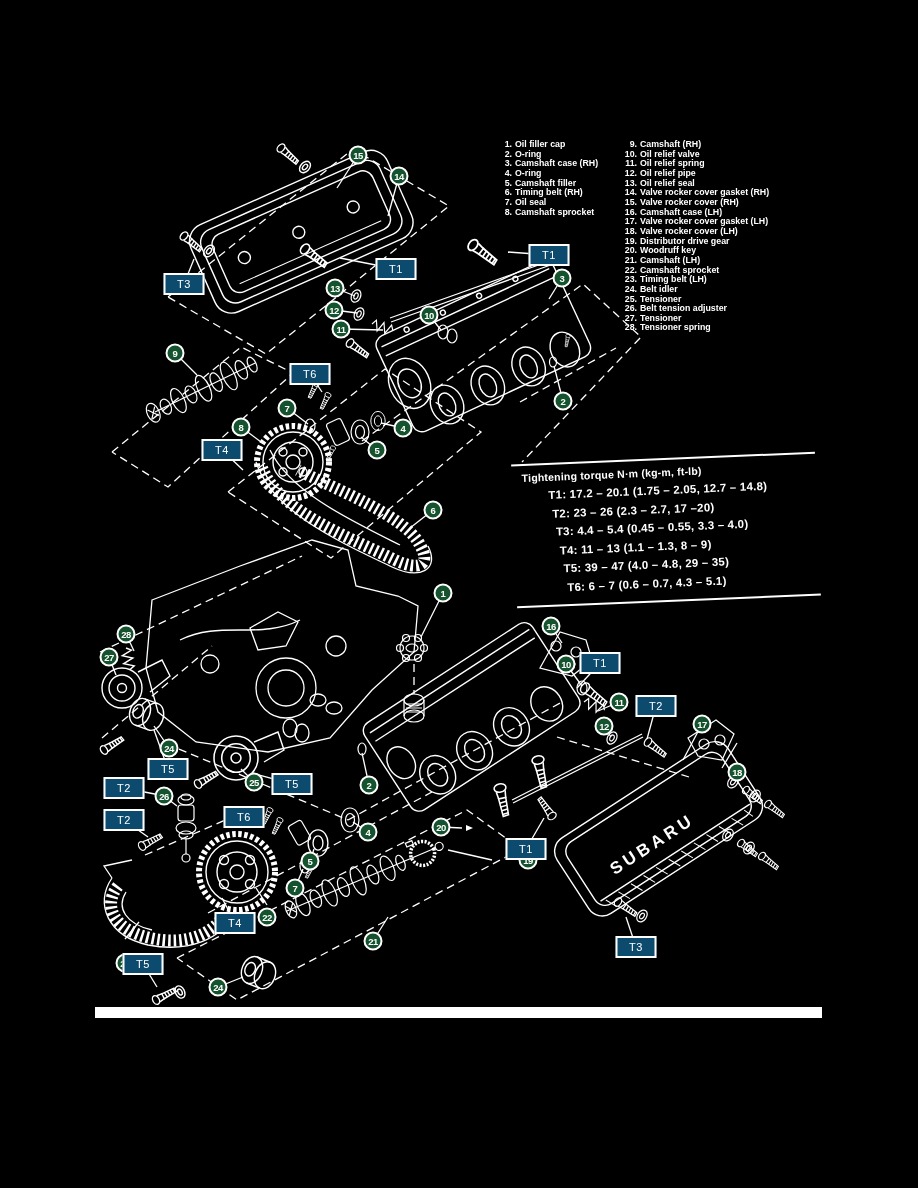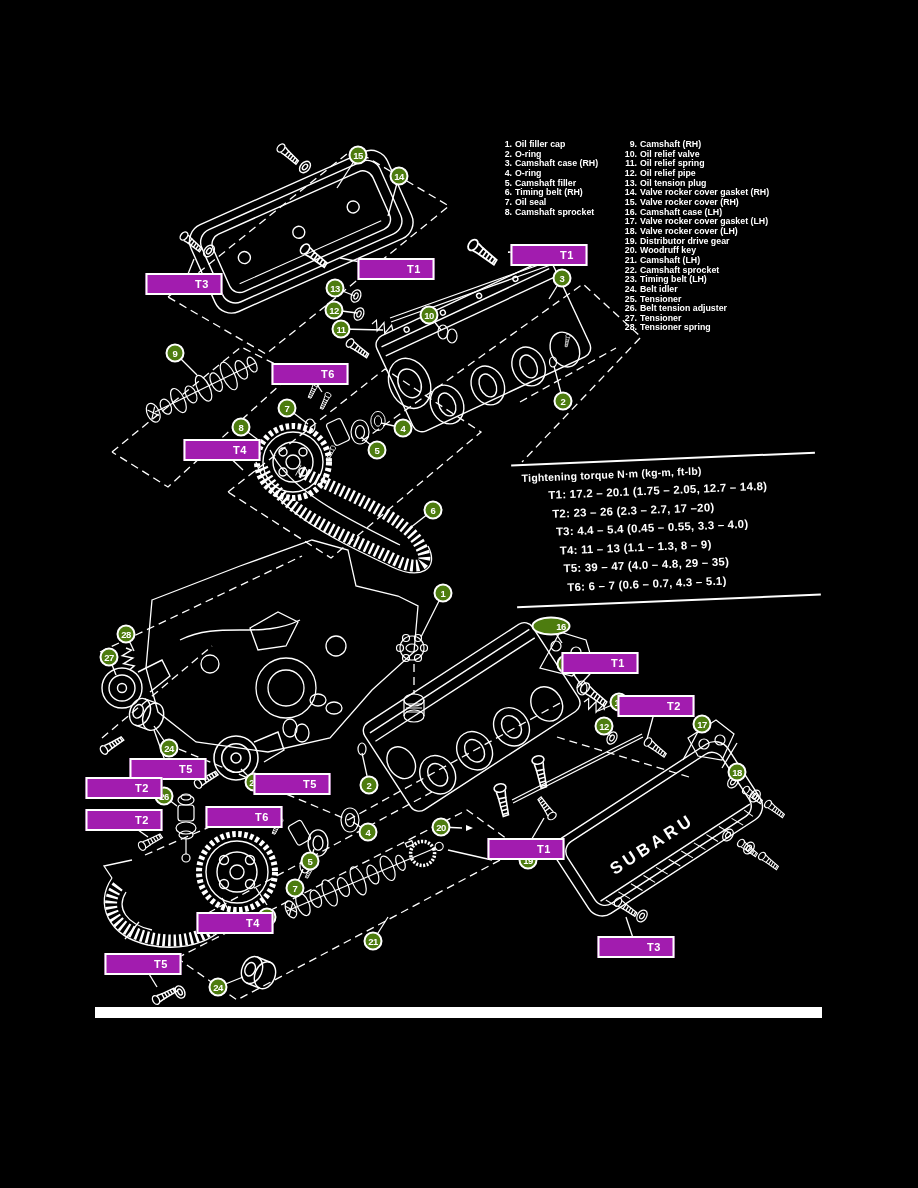--- a/index.html
+++ b/index.html
@@ -16,26 +16,26 @@
   #plist1 .pl-num{width:15px;}
   #plist2 .pl-num{width:21px;}
   
   #torque{position:absolute;left:514px;top:458px;width:304px;
           border-top:2.5px solid #fff;border-bottom:2.5px solid #fff;
           transform:rotate(-2.4deg);padding:4px 0 7px 0;z-index:3;}
   #torque-title{font-weight:bold;font-size:10.5px;margin:2px 0 3px 10px;letter-spacing:.2px;}
   .tq-row{font-weight:bold;font-size:11.4px;line-height:18.6px;white-space:nowrap;letter-spacing:.25px;}
   
   .callout{position:absolute;width:15px;height:15px;border:2.2px solid #fff;border-radius:50%;
-           background:#4d7c0f;color:#fff;font-weight:bold;font-size:9.5px;letter-spacing:-.5px;
+           background:#14532d;color:#fff;font-weight:bold;font-size:9.5px;letter-spacing:-.5px;
            display:flex;align-items:center;justify-content:center;
            transform:translate(-50%,-50%);z-index:4;}
-  .tbox{position:absolute;width:37px;height:18px;border:2.2px solid #fff;background:#a21caf;color:#fff;
-        font-weight:bold;font-size:11px;display:flex;align-items:center;justify-content:center;
-        transform:translate(-50%,-50%);z-index:4;letter-spacing:.5px;padding-left:36px;}
+  .tbox{position:absolute;width:37px;height:18px;border:2.2px solid #fff;background:#0c4a6e;color:#fff;
+        font-weight:normal;font-size:11px;display:flex;align-items:center;justify-content:center;
+        transform:translate(-50%,-50%);z-index:4;letter-spacing:.5px;}
 </style>
 </head>
 <body>
 
 <div id="stage">
 
   <svg id="art" class="layer" width="918" height="1188" viewBox="0 0 918 1188">
     <defs>
       <g id="bolt">
         <ellipse cx="0" cy="0" rx="3.2" ry="4.6"></ellipse>
@@ -452,21 +452,21 @@
       <div class="pl-row">
         <div class="pl-num">11.</div>
         <div class="pl-label">Oil relief spring</div>
       </div>
       <div class="pl-row">
         <div class="pl-num">12.</div>
         <div class="pl-label">Oil relief pipe</div>
       </div>
       <div class="pl-row">
         <div class="pl-num">13.</div>
-        <div class="pl-label">Oil tension plug</div>
+        <div class="pl-label">Oil relief seal</div>
       </div>
       <div class="pl-row">
         <div class="pl-num">14.</div>
         <div class="pl-label">Valve rocker cover gasket (RH)</div>
       </div>
       <div class="pl-row">
         <div class="pl-num">15.</div>
         <div class="pl-label">Valve rocker cover (RH)</div>
       </div>
       <div class="pl-row">
@@ -544,21 +544,21 @@
       <div class="callout" style="left: 429px; top: 315px;">10</div>
       <div class="callout" style="left: 562px; top: 278px;">3</div>
       <div class="callout" style="left: 563px; top: 401px;">2</div>
       <div class="callout" style="left: 175px; top: 353px;">9</div>
       <div class="callout" style="left: 287px; top: 408px;">7</div>
       <div class="callout" style="left: 241px; top: 427px;">8</div>
       <div class="callout" style="left: 403px; top: 428px;">4</div>
       <div class="callout" style="left: 377px; top: 450px;">5</div>
       <div class="callout" style="left: 433px; top: 510px;">6</div>
       <div class="callout" style="left: 443px; top: 593px;">1</div>
-      <div class="callout" style="left: 551px; top: 626px; padding-left: 20px;">16</div>
+      <div class="callout" style="left: 551px; top: 626px;">16</div>
       <div class="callout" style="left: 566px; top: 664px;">10</div>
       <div class="callout" style="left: 619px; top: 702px;">11</div>
       <div class="callout" style="left: 604px; top: 726px;">12</div>
       <div class="callout" style="left: 702px; top: 724px;">17</div>
       <div class="callout" style="left: 737px; top: 743px; margin-top: 29px;">18</div>
       <div class="callout" style="left: 126px; top: 634px;">28</div>
       <div class="callout" style="left: 109px; top: 657px;">27</div>
       <div class="callout" style="left: 169px; top: 748px;">24</div>
       <div class="callout" style="left: 164px; top: 796px;">26</div>
       <div class="callout" style="left: 254px; top: 782px;">25</div>

